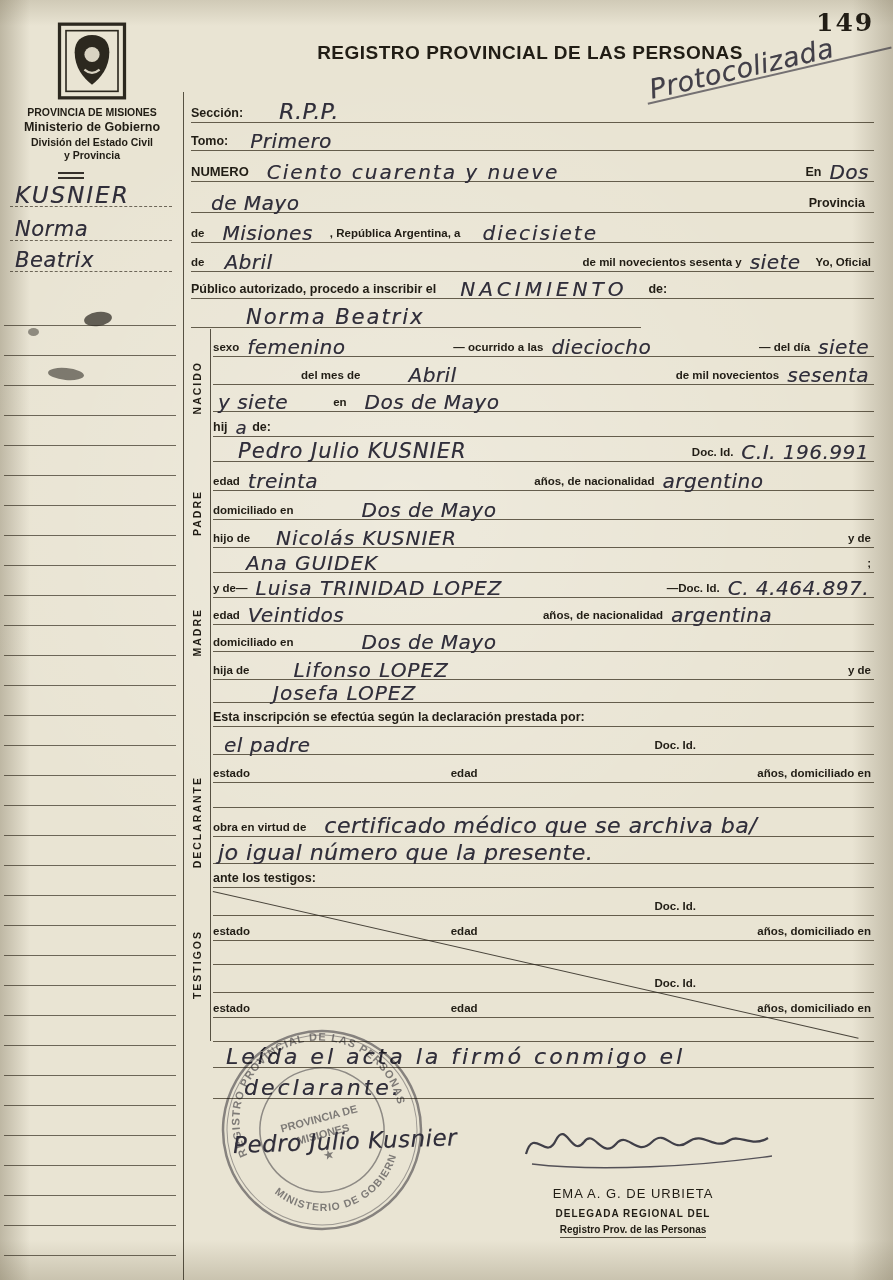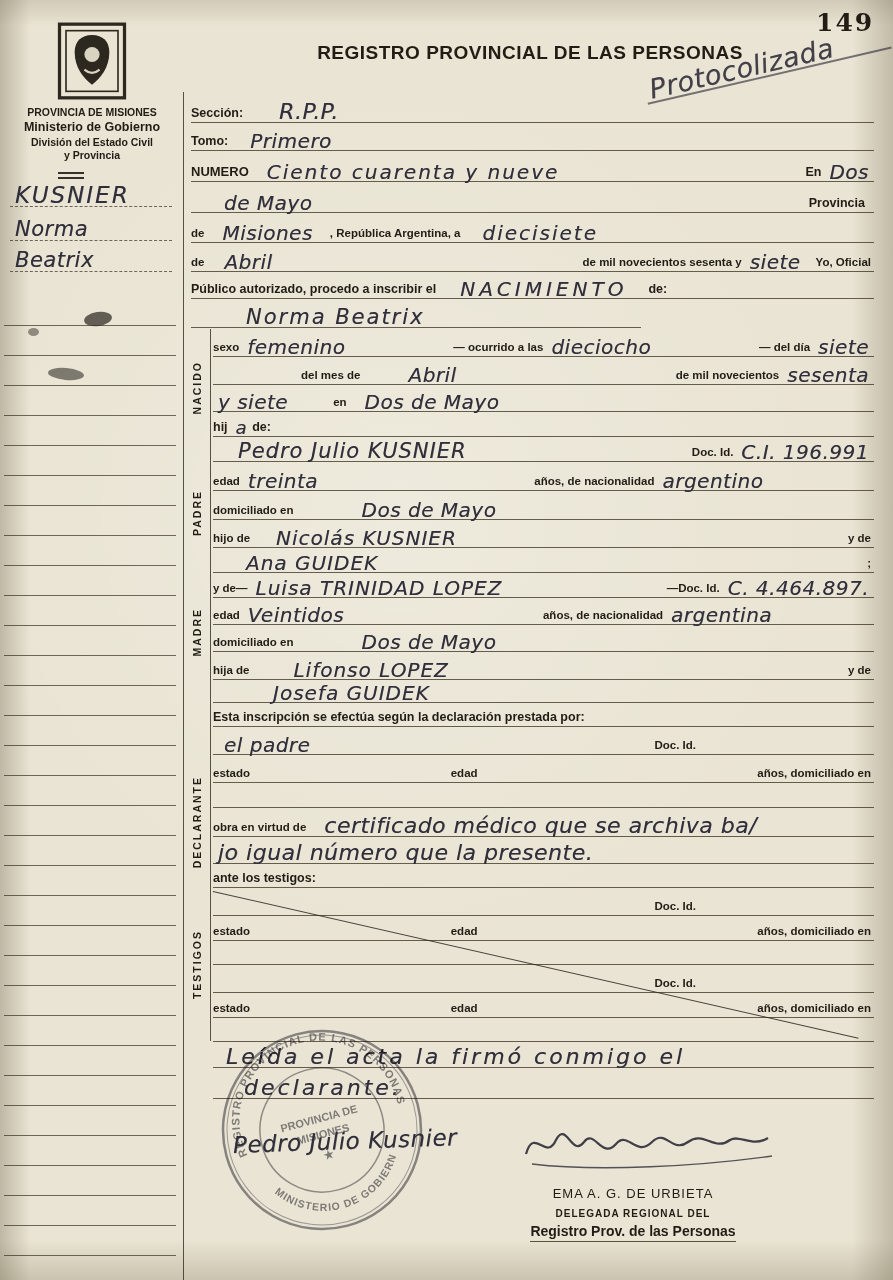--- a/index.html
+++ b/index.html
@@ -62,21 +62,21 @@
   
   .diagonal{position:absolute;left:213px;top:891px;width:662px;height:0;
             border-top:1.5px solid rgba(45,40,32,.85);transform:rotate(12.8deg);transform-origin:0 0}
   .stamp{position:absolute;left:218px;top:1026px;width:208px;height:208px;
          transform:rotate(-15deg);opacity:.85;mix-blend-mode:multiply}
   .sig-declarante{position:absolute;left:228px;top:1132px;transform:rotate(-2deg)}
   .sig-oficial{position:absolute;left:520px;top:1118px}
   .officials{position:absolute;left:468px;top:1186px;width:330px;text-align:center}
   .officials .name{font-weight:normal;font-size:13px;letter-spacing:1px}
   .officials .role1{font-weight:bold;font-size:10px;letter-spacing:1px;margin-top:7px}
-  .officials .role2{font-weight:bold;font-size:14px;margin-top:4px;display:inline-block;
+  .officials .role2{font-weight:bold;font-size:10px;margin-top:4px;display:inline-block;
                     border-bottom:1px solid rgba(50,44,30,.8);padding-bottom:2px}
 </style>
 </head>
 <body>
 
 <div class="paper">
 
   <div class="page-number">149</div>
   <div class="title">REGISTRO PROVINCIAL DE LAS PERSONAS</div>
   <div class="corner-note hw">Protocolizada</div>
@@ -133,21 +133,21 @@
     <span class="fx"></span>
   </div>
   <div class="row" style="left:191px;top:155px;width:683px">
     <span class="p p13">NUMERO</span>
     <span class="hw ls2" style="margin-left:10px">Ciento cuarenta y nueve</span>
     <span class="fx"></span>
     <span class="p p12">En</span>
     <span class="hw">Dos</span>
   </div>
   <div class="row" style="left:191px;top:186px;width:683px">
-    <span class="hw" style="margin-left:28px">de Mayo</span>
+    <span class="hw" style="margin-left:15px">de Mayo</span>
     <span class="fx"></span>
     <span class="p p12" style="margin-right:6px">Provincia</span>
   </div>
   <div class="row" style="left:191px;top:216px;width:683px">
     <span class="p">de</span>
     <span class="hw" style="margin-left:10px">Misiones</span>
     <span class="p" style="margin-left:12px">, República Argentina, a</span>
     <span class="hw ls2" style="margin-left:14px">diecisiete</span>
     <span class="fx"></span>
   </div>
@@ -252,21 +252,21 @@
     <span class="hw" style="margin-left:60px">Dos de Mayo</span>
     <span class="fx"></span>
   </div>
   <div class="row" style="left:213px;top:653px;width:661px">
     <span class="p">hija de</span>
     <span class="hw" style="margin-left:36px;letter-spacing:1px">Lifonso LOPEZ</span>
     <span class="fx"></span>
     <span class="p">y de</span>
   </div>
   <div class="row" style="left:213px;top:676px;width:661px">
-    <span class="hw" style="margin-left:55px;letter-spacing:1px">Josefa GUIDEK</span>
+    <span class="hw" style="margin-left:55px;letter-spacing:1px">Josefa LOPEZ</span>
     <span class="fx"></span>
   </div>
 
   <div class="row" style="left:213px;top:700px;width:661px">
     <span class="p p12">Esta inscripción se efectúa según la declaración prestada por:</span>
     <span class="fx"></span>
   </div>
   <div class="row" style="left:213px;top:728px;width:661px">
     <span class="hw" style="margin-left:6px">el padre</span>
     <span class="fx2"></span>

